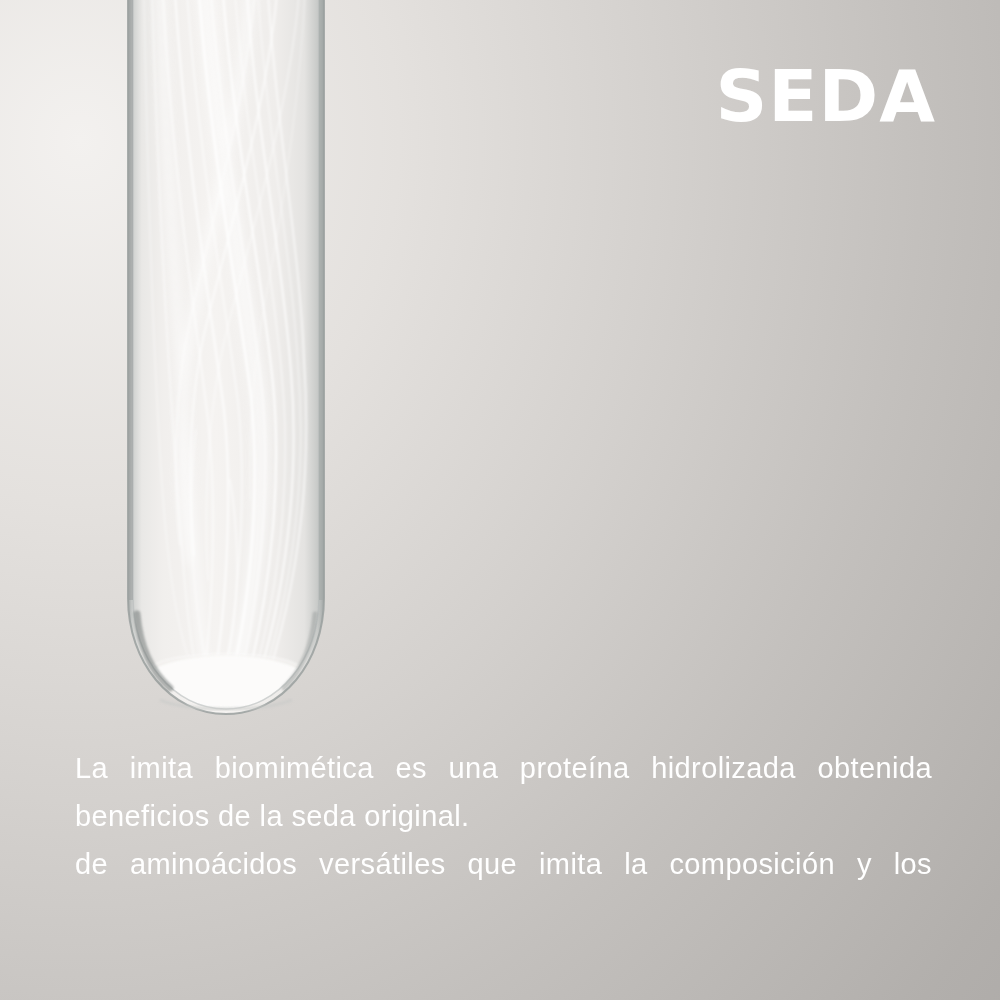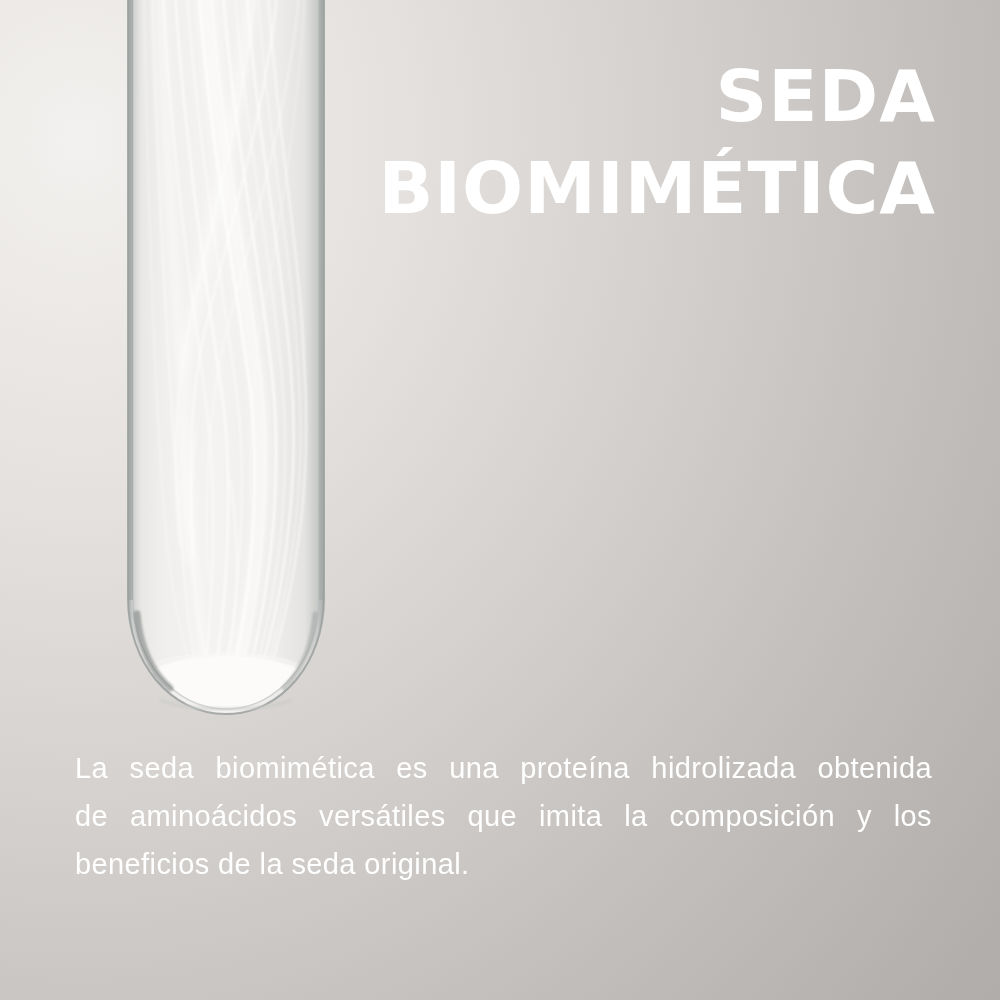--- a/index.html
+++ b/index.html
@@ -121,22 +121,21 @@
       <path d="M131,-10 L131,600" stroke="#939897" stroke-width="4" opacity="0.5"></path>
       <path d="M321,-10 L321,600" stroke="#9ba1a0" stroke-width="4" opacity="0.45"></path>
       <path d="M137,614 C140,648 152,672 170,688" stroke="#6c7271" stroke-width="7" opacity="0.5" stroke-linecap="round" filter="url(#soft1)"></path>
       <path d="M315,614 C312,648 300,672 284,688" stroke="#8d9392" stroke-width="5" opacity="0.4" stroke-linecap="round" filter="url(#soft1)"></path>
       <path d="M160,700 C190,712 262,712 292,700" stroke="#c9cbc9" stroke-width="3" opacity="0.6" filter="url(#soft1)"></path>
     </g>
   </svg>
 
   <div class="title">
     <div>SEDA</div>
-    <div>BIOMIMÉTICA</div>
   </div>
 
   <div class="para">
-    <div class="pline">La seda biomimética es una proteína hidrolizada obtenida</div>
+    <div class="pline">La imita biomimética es una proteína hidrolizada obtenida</div>
+    <div class="pline plast">beneficios de la seda original.</div>
     <div class="pline">de aminoácidos versátiles que imita la composición y los</div>
-    <div class="pline plast">beneficios de la seda original.</div>
   </div>
 
 </div>
 
 </body></html>

